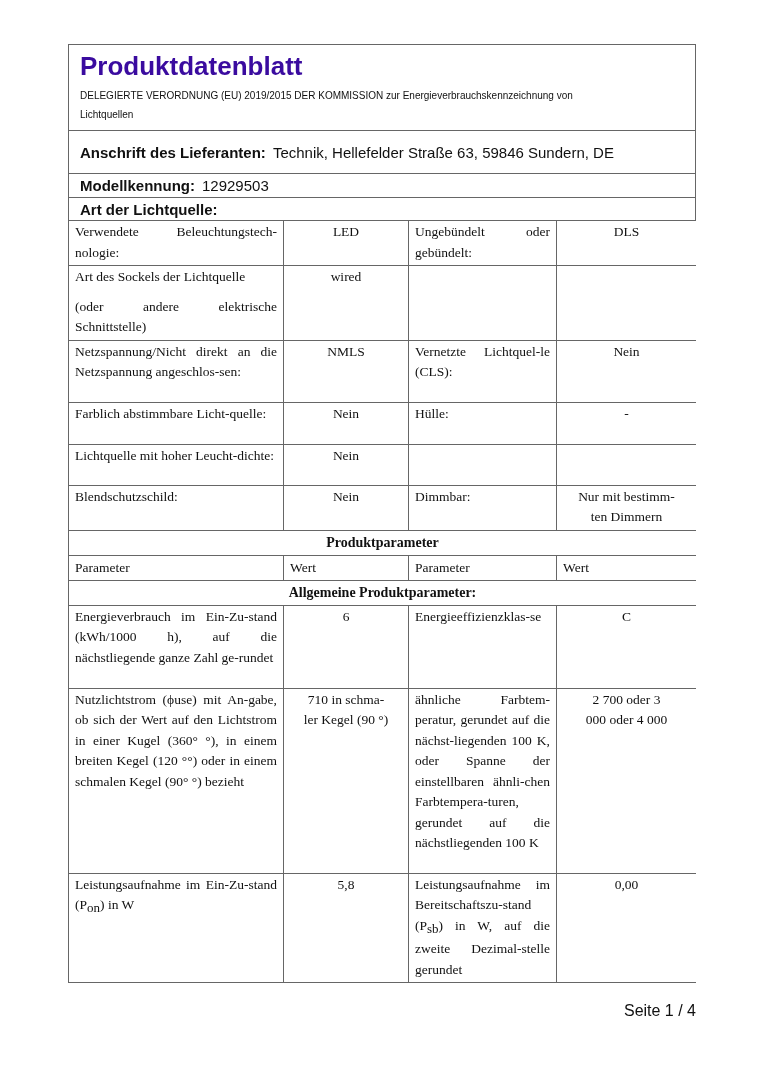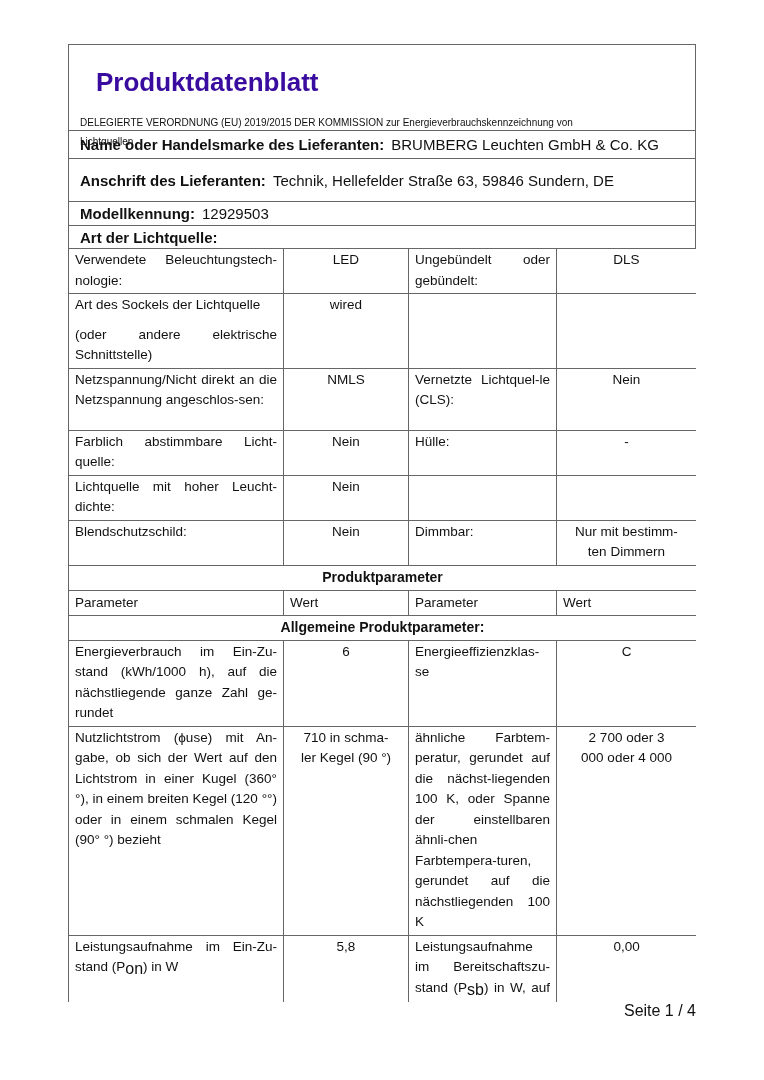--- a/index.html
+++ b/index.html
@@ -5,57 +5,53 @@
   html,body { margin:0; padding:0; background:#ffffff; }
   .page {
     position:relative; width:764px; height:1080px; background:#ffffff;
     font-family:"Liberation Sans","DejaVu Sans",sans-serif; color:#111;
     overflow:hidden;
   }
   .sheet { position:absolute; left:68px; top:44px; width:628px; height:958px; overflow:hidden; }
   .sheet > * + * { margin-top:-1px; }
   .box { box-sizing:border-box; border:1px solid #666; background:#fff; width:628px; }
   .header-box { height:87px; padding:6px 11px 0; }
-  .doc-title { margin:16px; font-size:26px; line-height:30px; font-weight:bold; color:#3A0B9F; }
+  .doc-title { margin:0; font-size:26px; line-height:30px; font-weight:bold; color:#3A0B9F; }
   .reg { margin:5px 0 0; font-size:10px; line-height:19px; width:540px; text-align:left; }
   .row-box { display:flex; align-items:center; padding:0 11px; font-size:15px; }
   .h29{height:29px} .h33{height:44px} .h25{height:25px} .h24{height:24px}
   .lbl { font-weight:bold; white-space:pre; }
   .val { margin-left:7px; white-space:pre; }
   table.grid { border-collapse:collapse; table-layout:fixed; width:628px;
     font-size:13.5px; line-height:20.5px; background:#fff; }
   table.grid td { border:1px solid #666; vertical-align:top;
-    box-sizing:border-box; padding:1px 6px 2px; }
+    box-sizing:border-box; padding:1px 6px 2px;font-family:Liberation Serif, serif; }
   td.p { text-align:justify; }
   td.v { text-align:center; white-space:pre-line; }
   td.ph { text-align:left; height:22px; padding-top:0; padding-bottom:0; line-height:21px; }
   td.sec { text-align:center; font-weight:bold; height:22px; padding-top:0; padding-bottom:0; line-height:21px; font-size:14px; }
   .ra0 td{height:42px} .ra1 td{height:63px} .ra2 td{height:62px}
   .ra3 td{height:42px} .ra4 td{height:41px} .ra5 td{height:36px}
   .rb0 td{height:83px} .rb1 td{height:185px} .rb2 td{height:97px}
   .para-gap { margin-top:9px; }
-  .sub { font-size:16px; vertical-align:-3px; }
+  .sub { font-size:13px; vertical-align:-3px; }
   .footer { position:absolute; top:1004px; right:68px; font-size:16px; line-height:13px; color:#111; }
   .c1{width:215px} .c2{width:125px} .c3{width:148px} .c4{width:140px}
 </style>
 </head>
 <body>
 
 <div class="page">
   <div class="sheet">
 
     <div class="box header-box">
       <h1 class="doc-title">Produktdatenblatt</h1>
       <p class="reg">DELEGIERTE VERORDNUNG (EU) 2019/2015 DER KOMMISSION zur Energieverbrauchskennzeichnung von Lichtquellen</p>
     </div>
 
-    <div class="box row-box h29">
-      <span class="lbl">Name oder Handelsmarke des Lieferanten:</span>
-      <span class="val">BRUMBERG Leuchten GmbH &amp; Co. KG</span>
-    </div>
 
     <div class="box row-box h33">
       <span class="lbl">Anschrift des Lieferanten:</span>
       <span class="val">Technik, Hellefelder Straße 63, 59846 Sundern, DE</span>
     </div>
 
     <div class="box row-box h25">
       <span class="lbl">Modellkennung:</span>
       <span class="val">12929503</span>
     </div>

